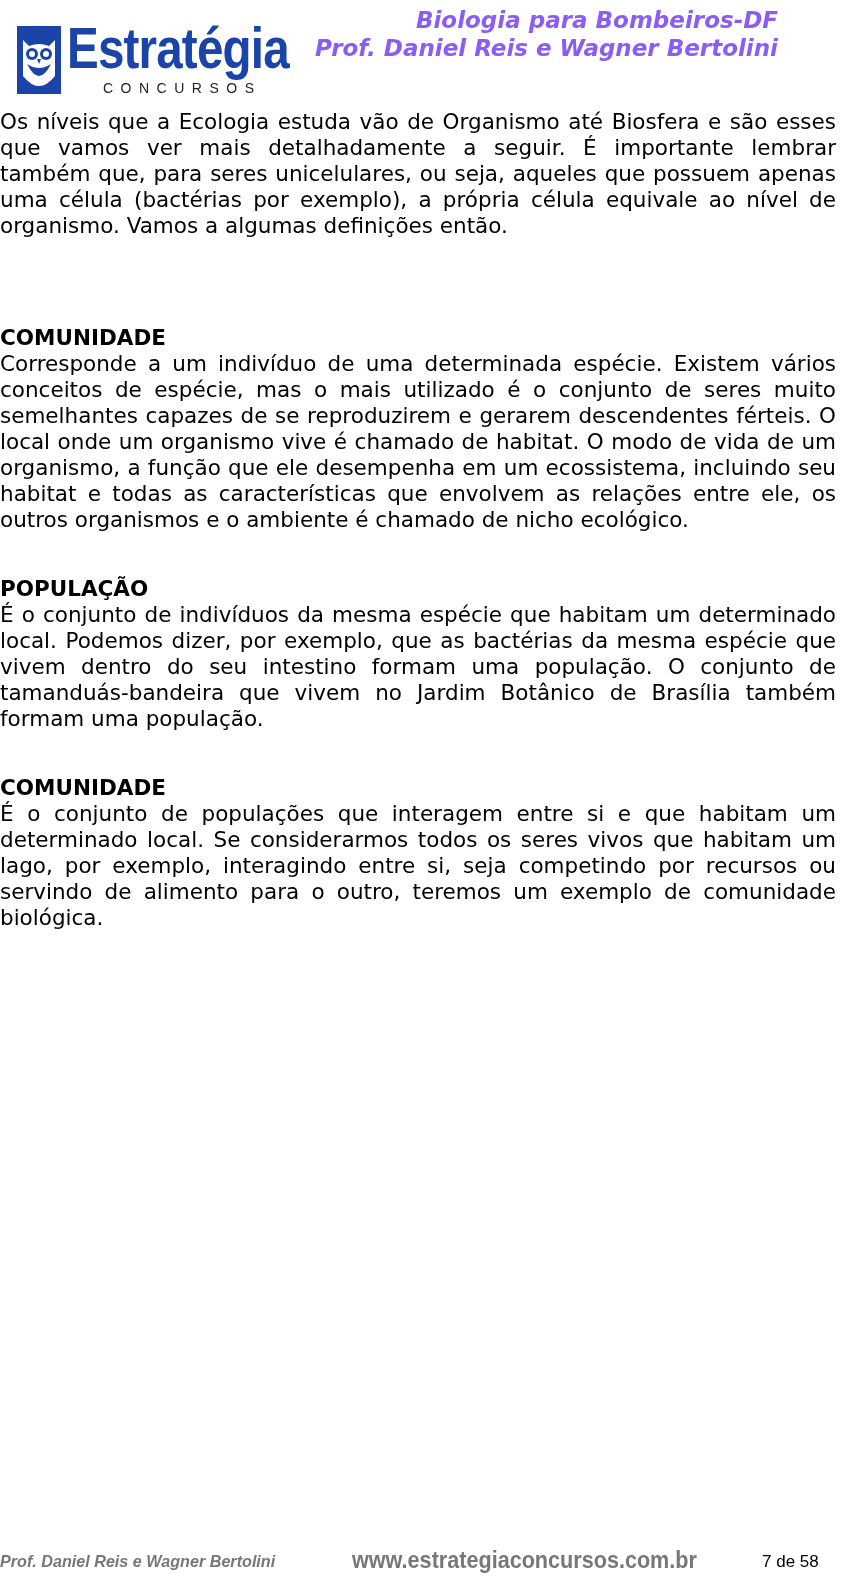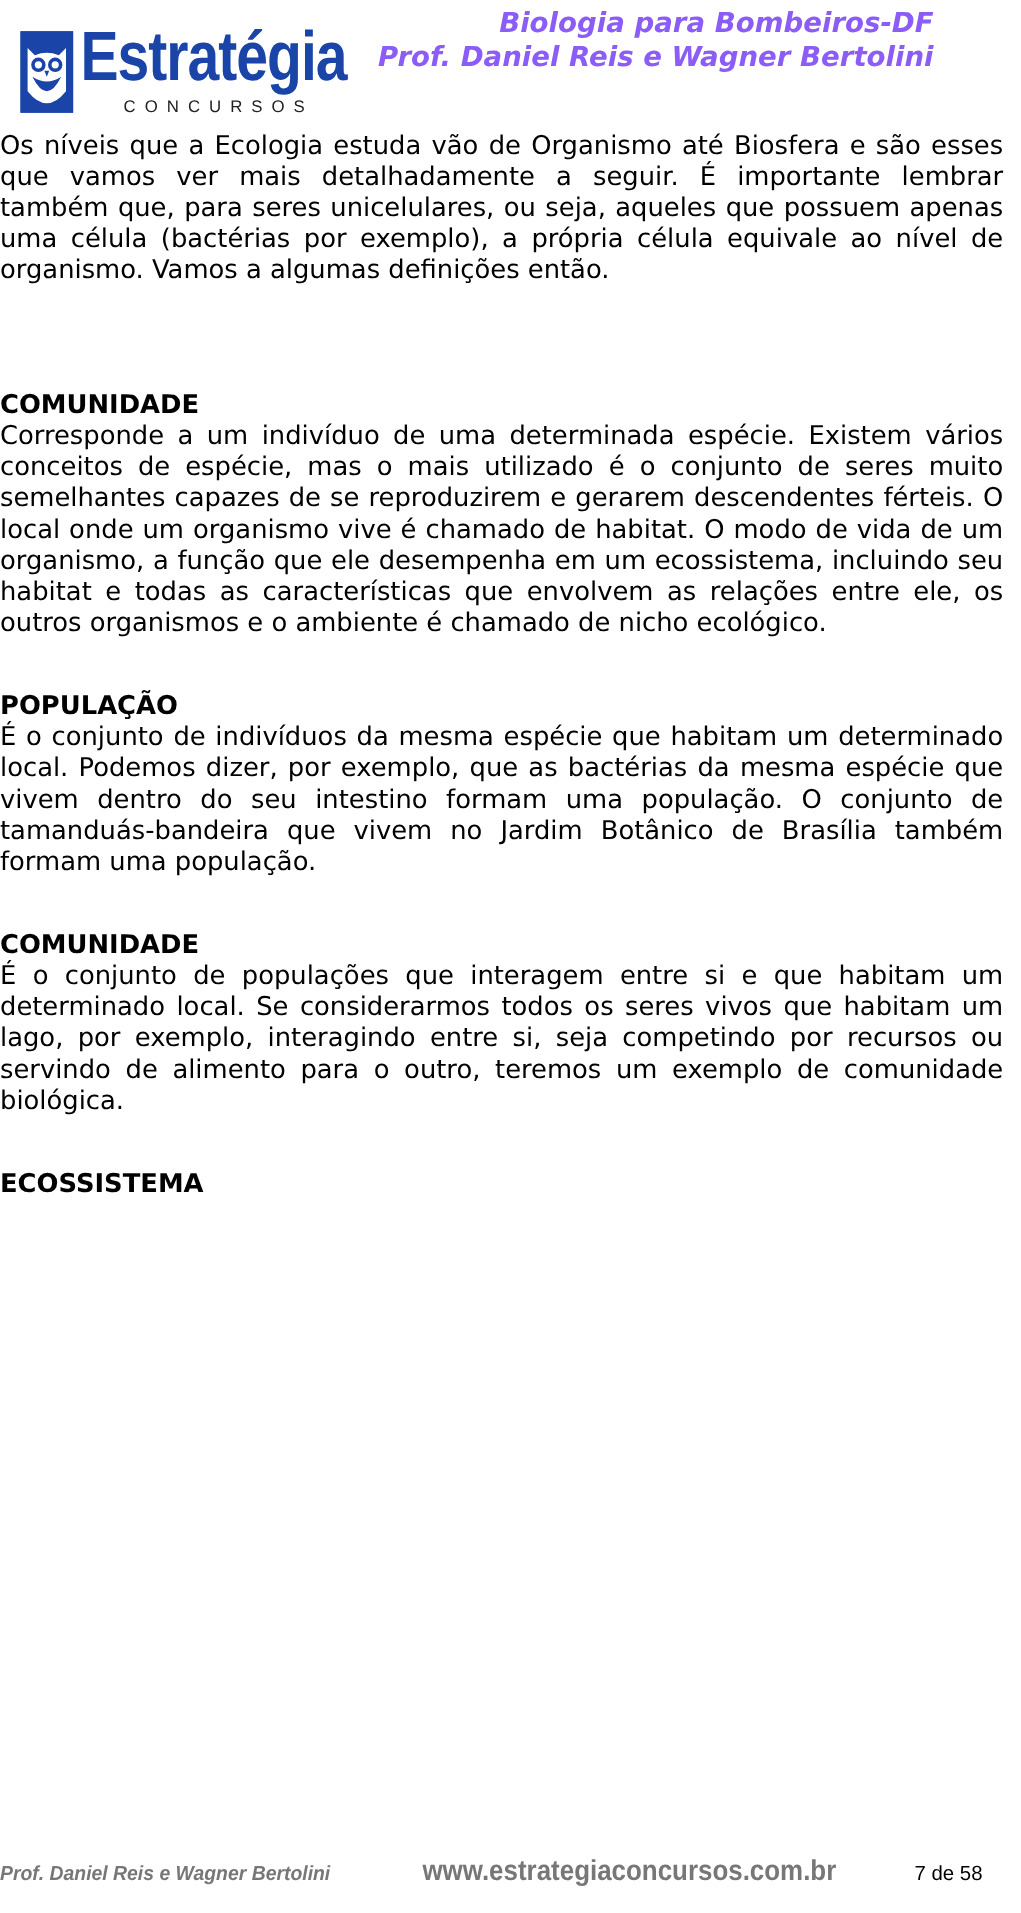--- a/index.html
+++ b/index.html
@@ -62,20 +62,19 @@
   <div style="height:43px"></div>
 
   <p class="heading">POPULAÇÃO</p>
   <p class="para">É o conjunto de indivíduos da mesma espécie que habitam um determinado local. Podemos dizer, por exemplo, que as bactérias da mesma espécie que vivem dentro do seu intestino formam uma população. O conjunto de tamanduás-bandeira que vivem no Jardim Botânico de Brasília também formam uma população.</p>
   <div style="height:43px"></div>
 
   <p class="heading">COMUNIDADE</p>
   <p class="para">É o conjunto de populações que interagem entre si e que habitam um determinado local. Se considerarmos todos os seres vivos que habitam um lago, por exemplo, interagindo entre si, seja competindo por recursos ou servindo de alimento para o outro, teremos um exemplo de comunidade biológica.</p>
   <div style="height:43px"></div>
 
-  <p class="heading">ECOSSISTEMA</p>
 </div>
 
 <div class="footer">
   <span class="f-left">Prof. Daniel Reis e Wagner Bertolini</span>
   <span class="f-url">www.estrategiaconcursos.com.br</span>
   <span class="f-page"><b>7</b><span> de </span><b>58</b></span>
 </div>
 
 </body></html>

